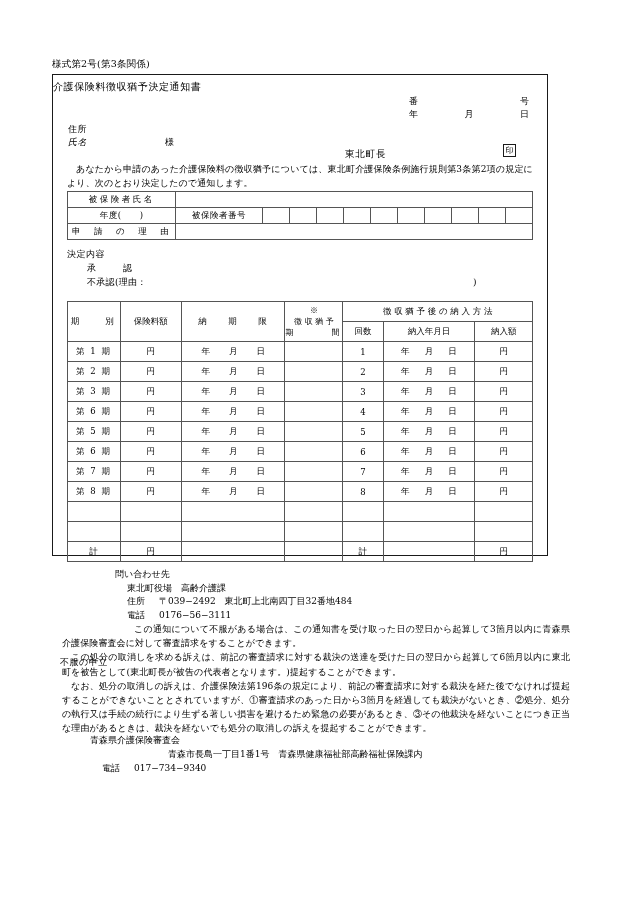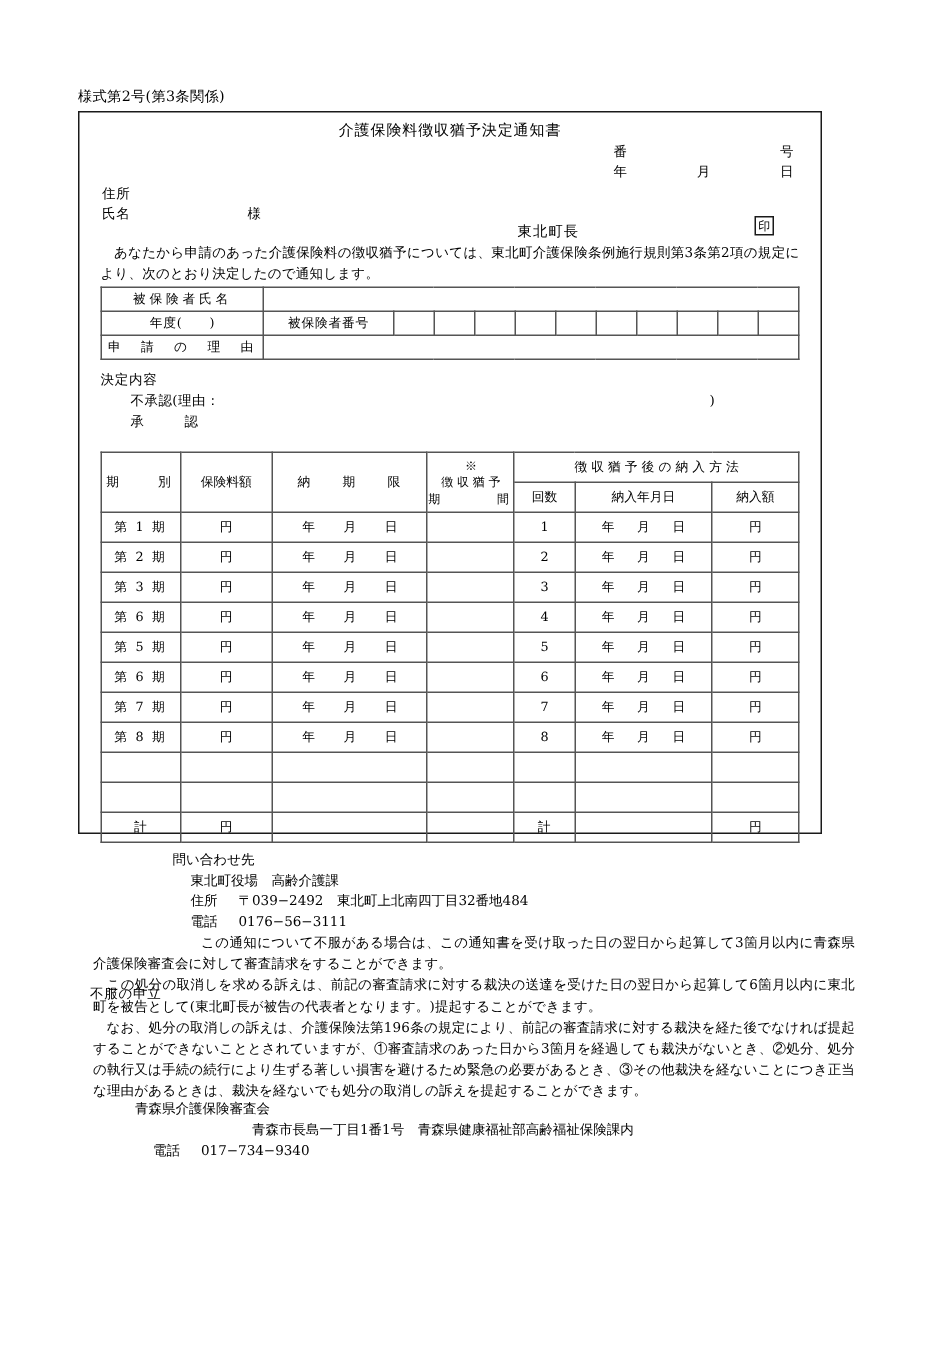--- a/index.html
+++ b/index.html
@@ -42,21 +42,20 @@
     position: absolute;
     left: 0; top: 0; right: 0; bottom: 0;
   }
 
   
   #doc-title {
     position: absolute;
     left: 0;
     right: 0;
     top: 5px;
-    text-align: center;
     font-size: 10px;
     letter-spacing: 0.6px;
   }
 
   
   #number-line {
     position: absolute;
     right: 18px;
     top: 20px;
     width: 120px;
@@ -81,20 +80,21 @@
     top: 48px;
     font-size: 9px;
     letter-spacing: 0.5px;
   }
   #name-row {
     position: absolute;
     left: 15px;
     top: 61px;
     font-size: 9px;
     letter-spacing: 0.5px;
+    font-style: italic;
   }
   #name-suffix {
     position: absolute;
     left: 112px;
     top: 61px;
     font-size: 9px;
   }
 
   
   #mayor-line {
@@ -337,25 +337,25 @@
         </tr>
         <tr>
           <td class="lbl-cell">申　請　の　理　由</td>
           <td colspan="11"></td>
         </tr>
       </tbody>
     </table>
 
     <div id="decision-block">
       <div id="decision-title">決定内容</div>
+      <div id="approve-line">承　　認</div>
       <div id="reject-line">
         <span>不承認(理由：</span>
         <span id="reject-paren">)</span>
       </div>
-      <div id="approve-line">承　　認</div>
     </div>
 
     <table id="payment-table">
       <thead>
         <tr>
           <th class="col-term hdr-spaced" rowspan="2">期　　別</th>
           <th class="col-amount" rowspan="2">保険料額</th>
           <th class="col-due hdr-wide" rowspan="2">納　　期　　限</th>
           <th class="col-defer defer-head" rowspan="2">
             <div>※</div>

